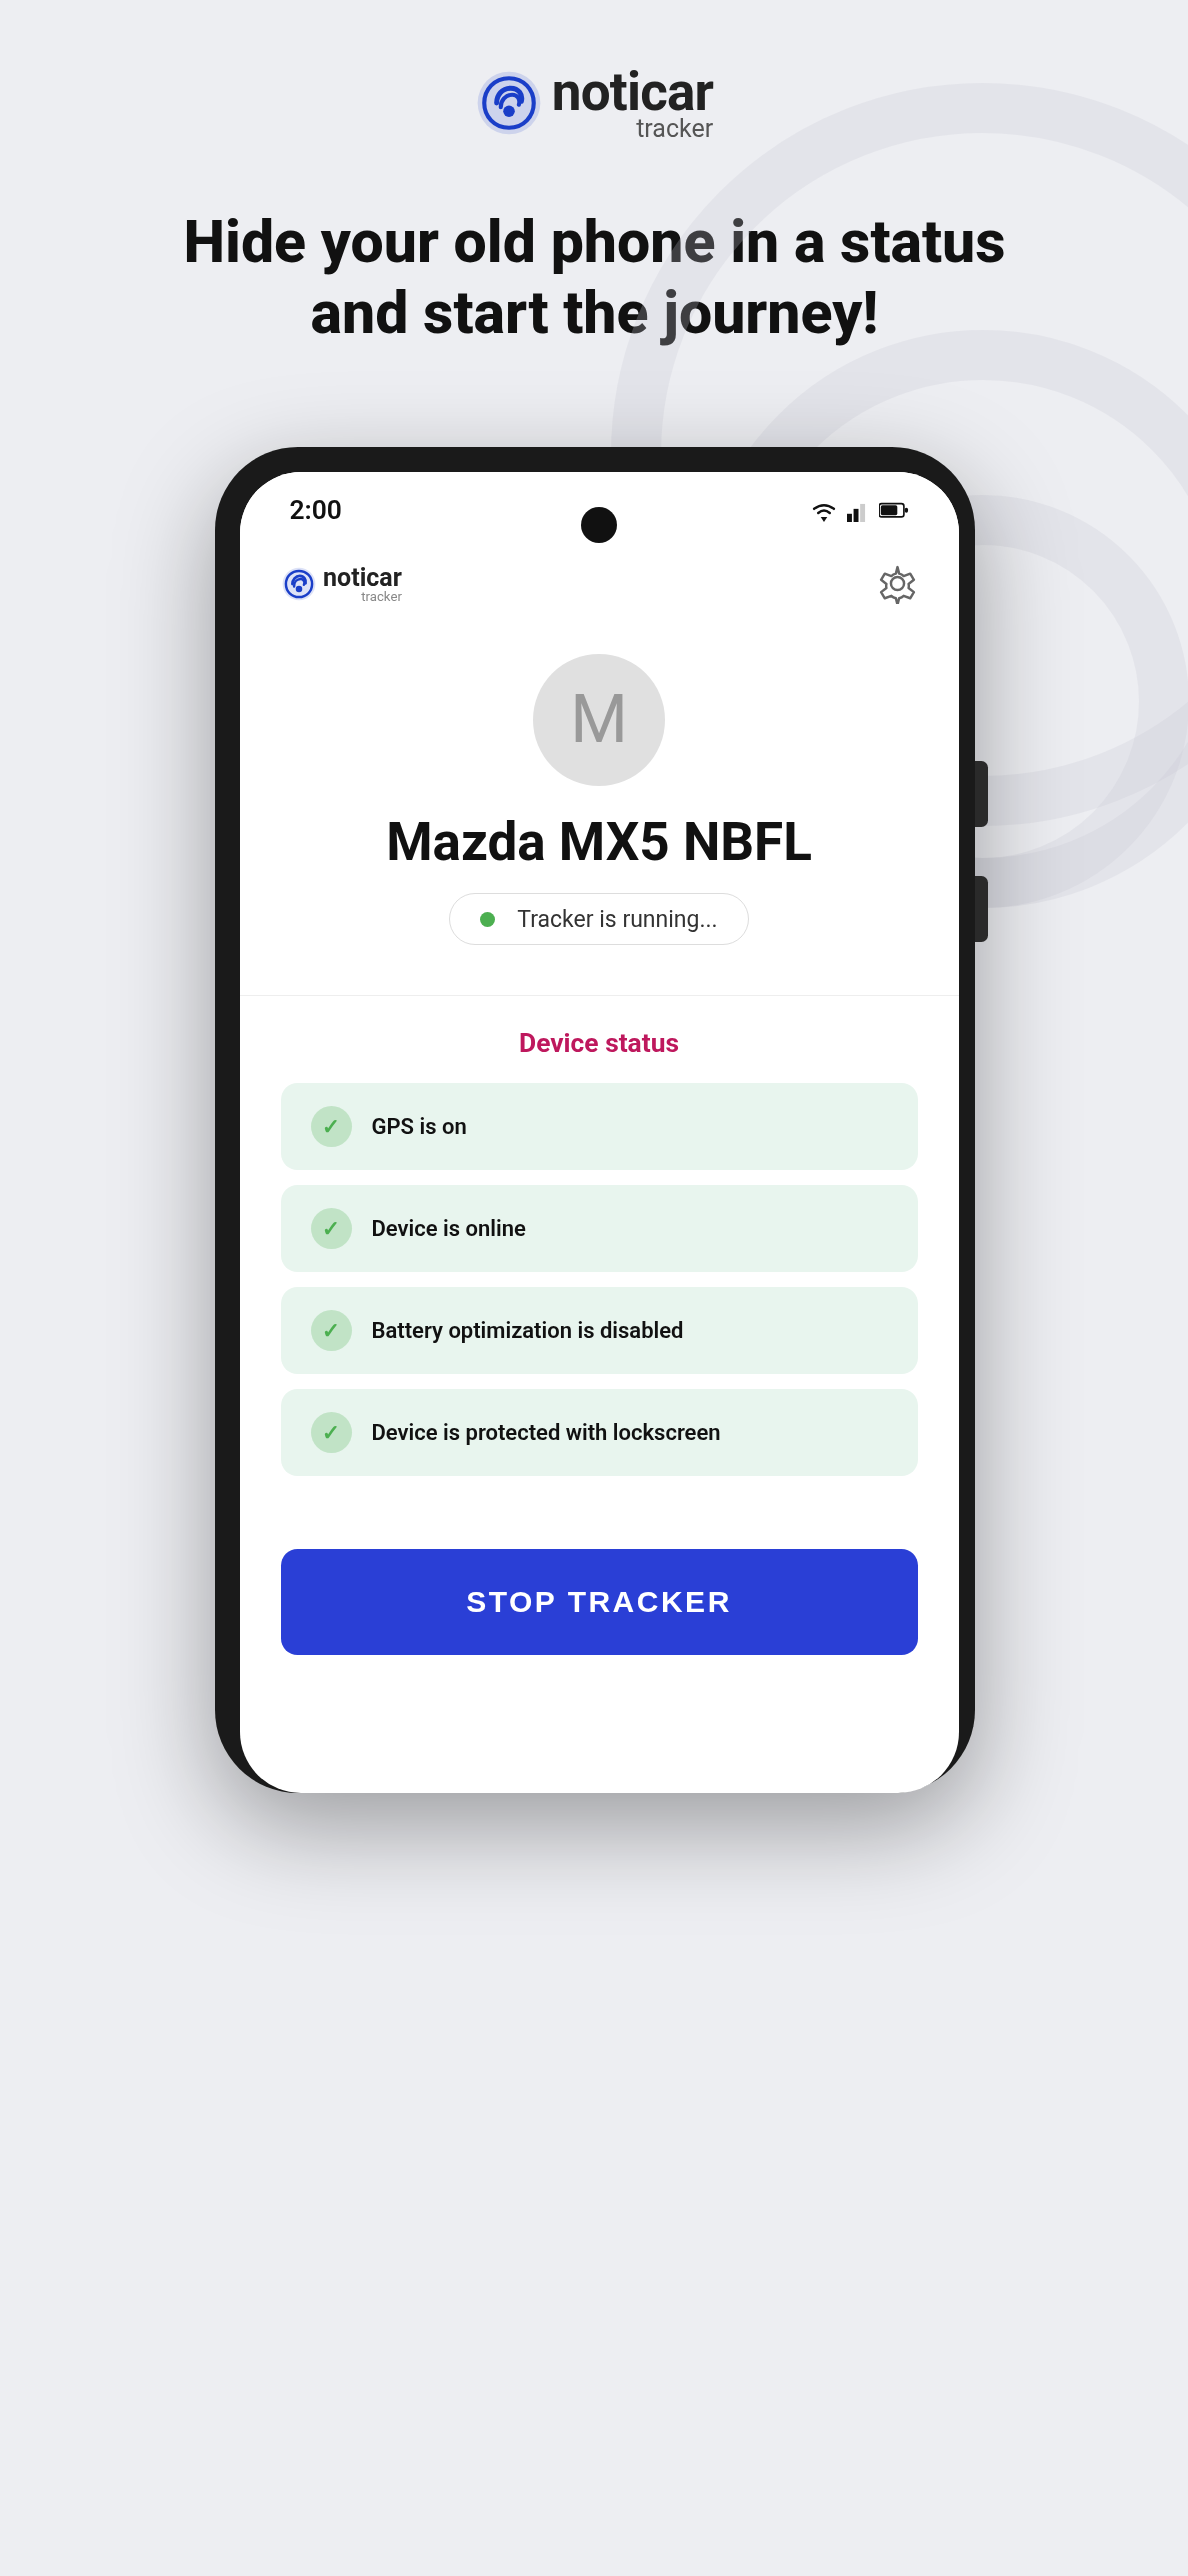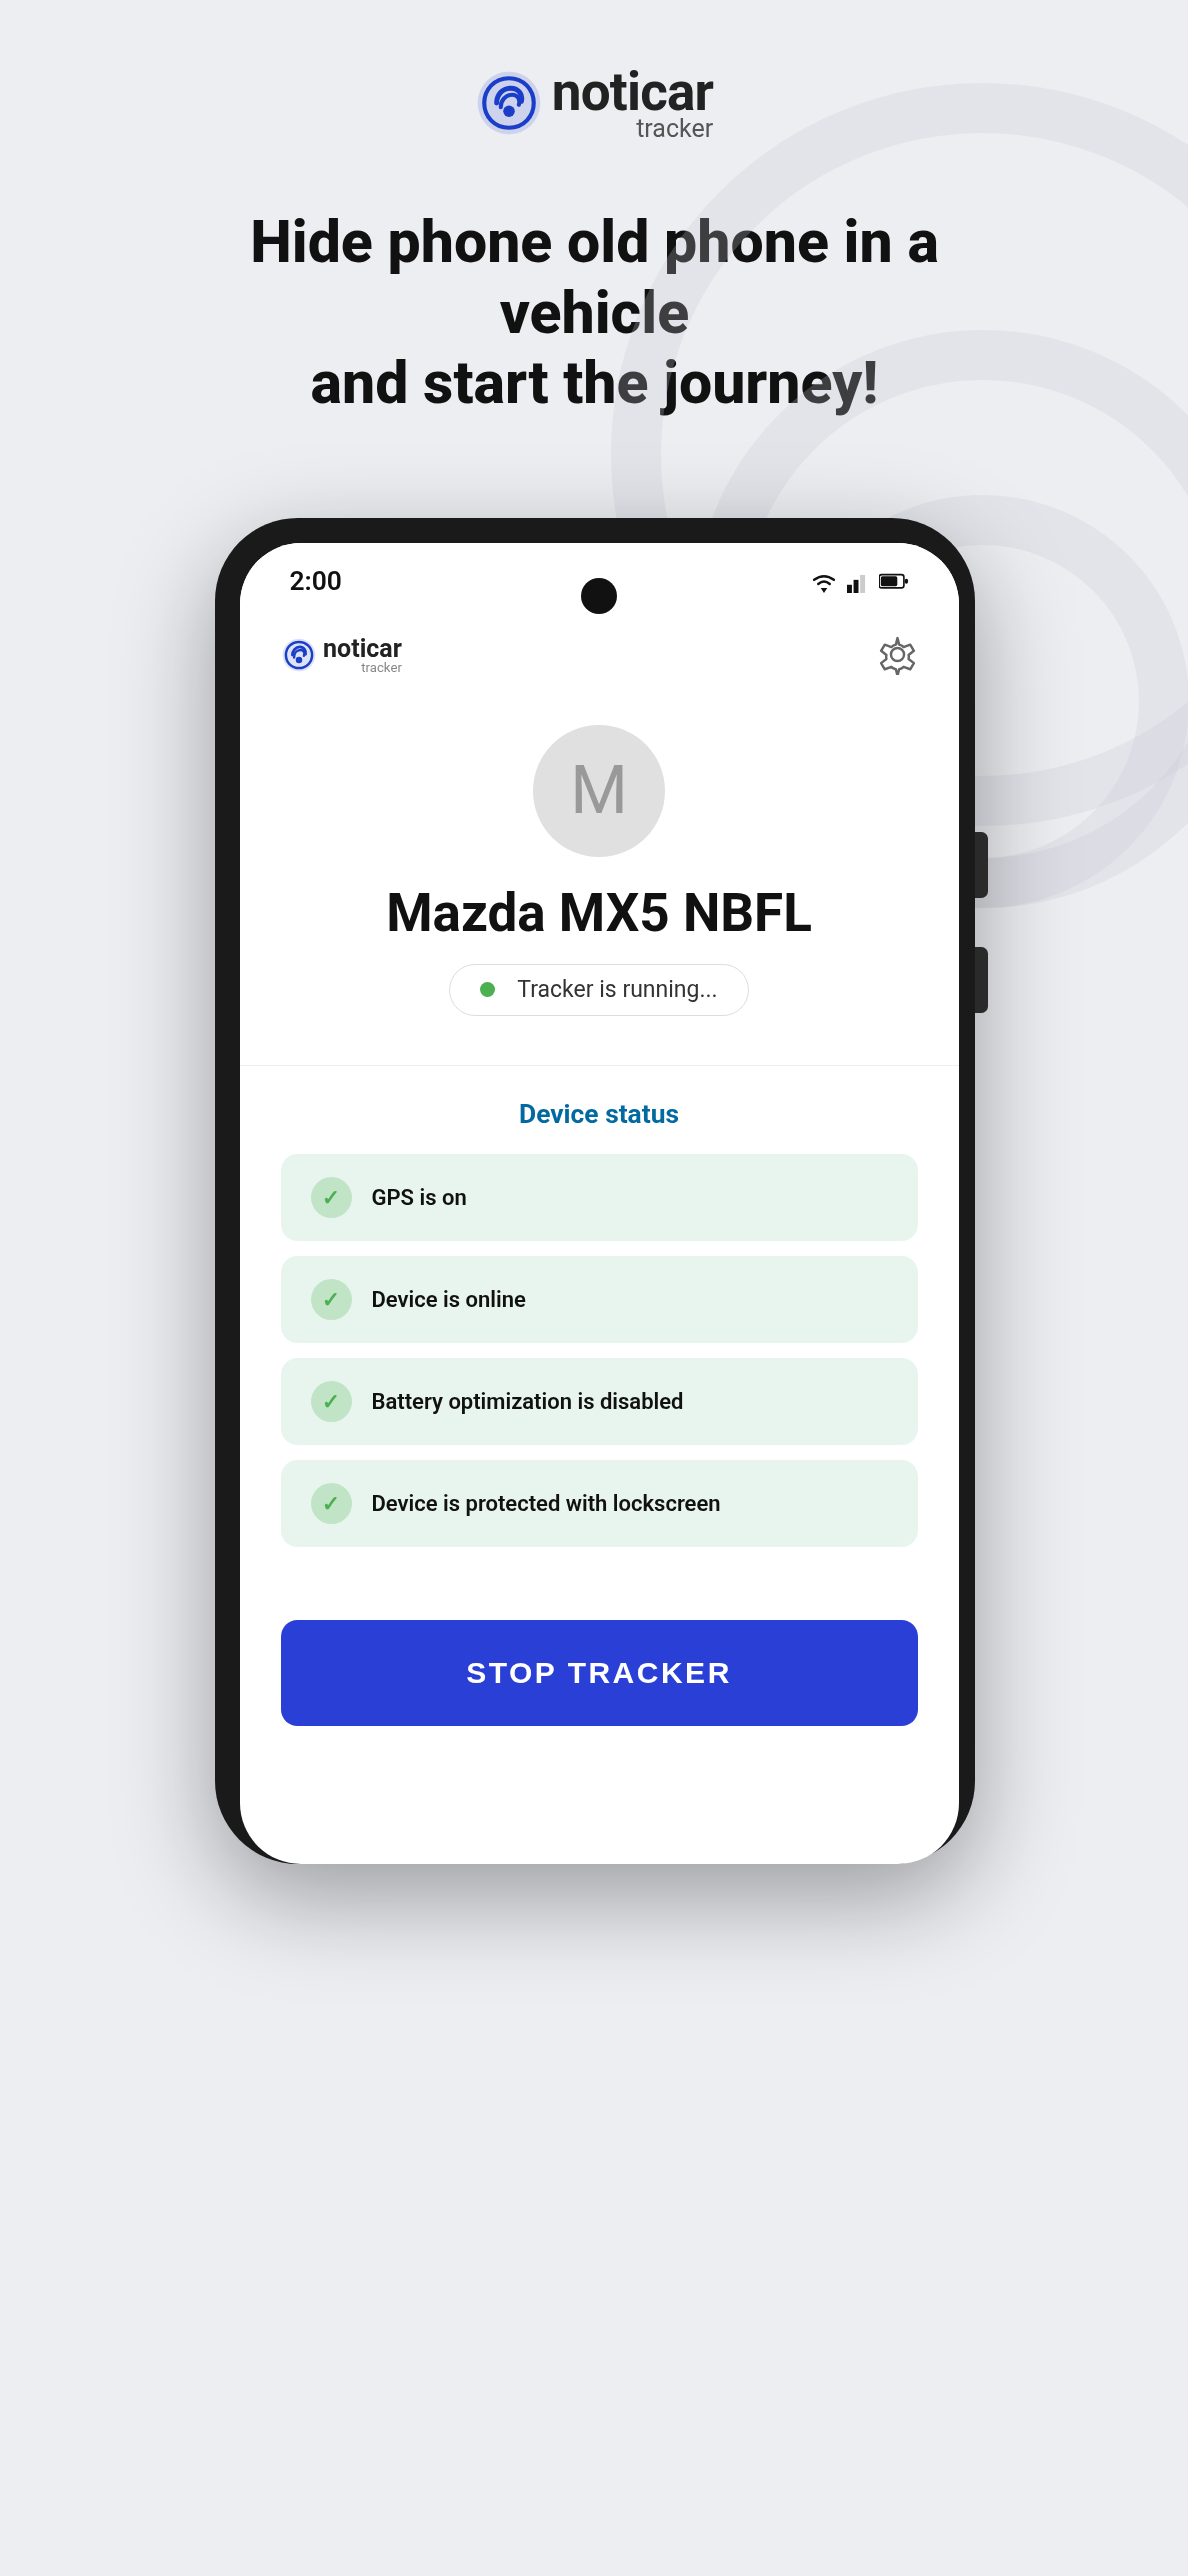--- a/index.html
+++ b/index.html
@@ -273,21 +273,21 @@
 
     
     .device-status-section {
       padding: 16.5px 41px 33px;
       background: #fff;
     }
 
     .device-status-title {
       font-size: 26.4px;
       font-weight: 700;
-      color: #0369a1;
+      color: #be185d;
       text-align: center;
       margin-bottom: 25px;
     }
 
     .status-item {
       display: flex;
       align-items: center;
       gap: 20px;
       background: #e8f5ee;
       border-radius: 16.5px;
@@ -361,21 +361,21 @@
       <circle cx="40" cy="50" r="7" fill="#1a3ec8"></circle>
     </svg>
     <div class="logo-text-group">
       <span class="logo-noticar">noticar</span>
       <span class="logo-tracker">tracker</span>
     </div>
   </div>
 </div>
 
 <h1 class="hero-heading">
-  <span>Hide phone old phone in a vehicle</span><br>
+  <span>Hide your old phone in a status</span><br>
   <span>and start the journey!</span>
 </h1>
 
 <div class="phone-wrapper">
   <div class="phone-frame">
 
     <div class="phone-btn-right-1"></div>
     <div class="phone-btn-right-2"></div>
 
     <div class="phone-screen">

